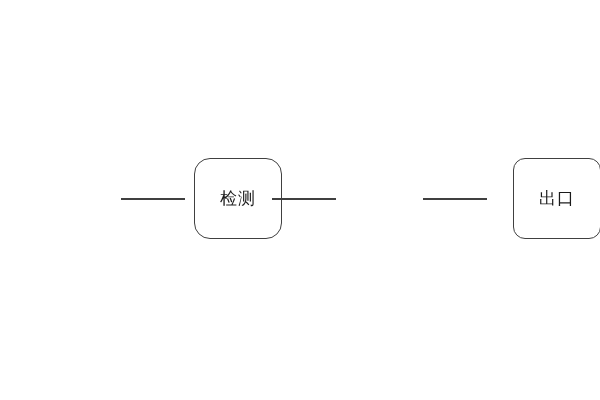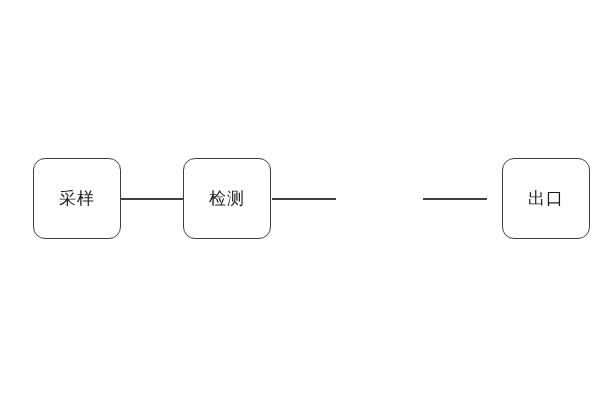--- a/index.html
+++ b/index.html
@@ -32,42 +32,39 @@
     align-items: center;
     justify-content: center;
   }
   .flow-node .node-label {
     font-size: 17px;
     color: var(--label-text);
     letter-spacing: 1px;
     white-space: nowrap;
   }
   .node-1 { left: 33px; }
-  .node-2 { left: 183px; }
+  .node-2 { left: 194px; border-radius: 16px; }
   .node-3 { left: 336px; }
-  .node-4 { left: 502px; }
+  .node-4 { left: 513px; }
   .connector {
     position: absolute;
     top: 198px;
     height: 1.5px;
     width: 64px;
     background: var(--connector);
   }
   .conn-1 { left: 121px; }
   .conn-2 { left: 272px; }
   .conn-3 { left: 423px; }
 </style>
 </head>
 <body>
 
 <div class="canvas">
 
-  <div class="flow-node node-1">
-    <span class="node-label">采样</span>
-  </div>
 
   <div class="connector conn-1"></div>
 
   <div class="flow-node node-2">
     <span class="node-label">检测</span>
   </div>
 
   <div class="connector conn-2"></div>
 
 

